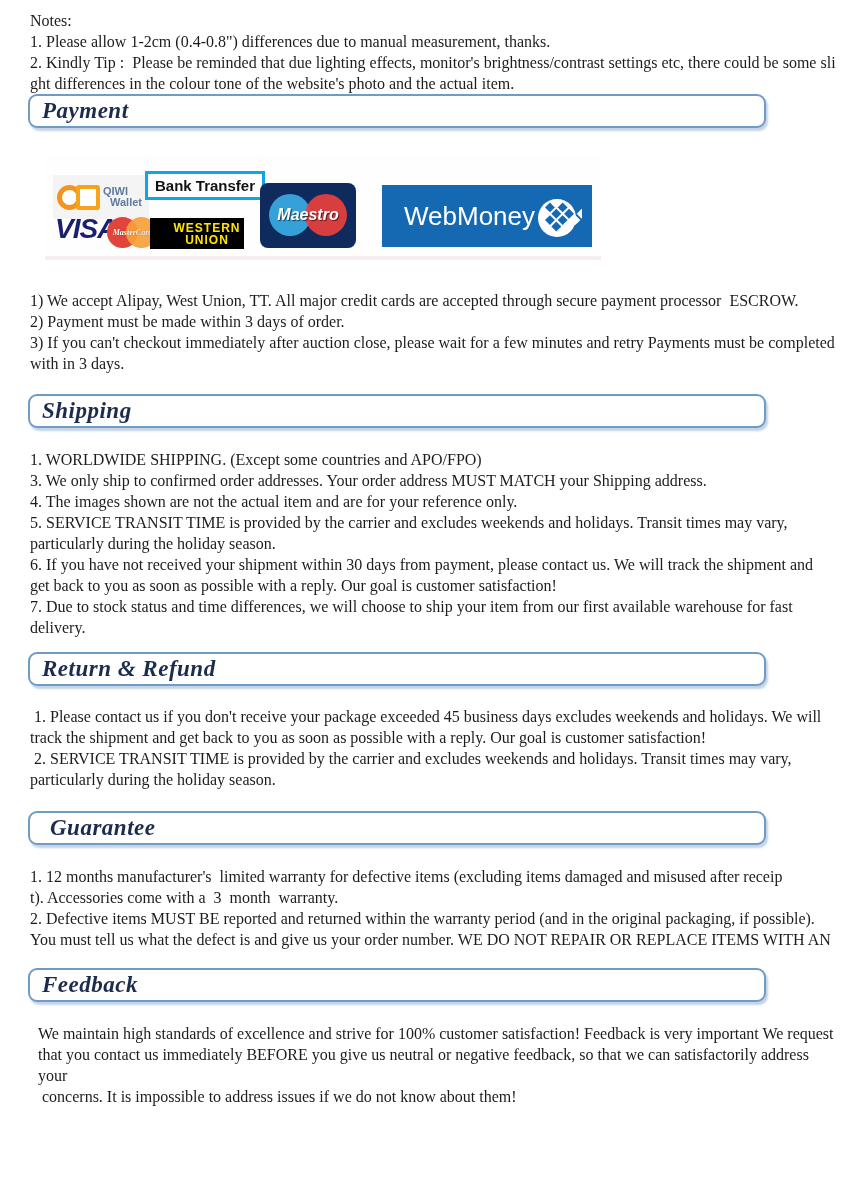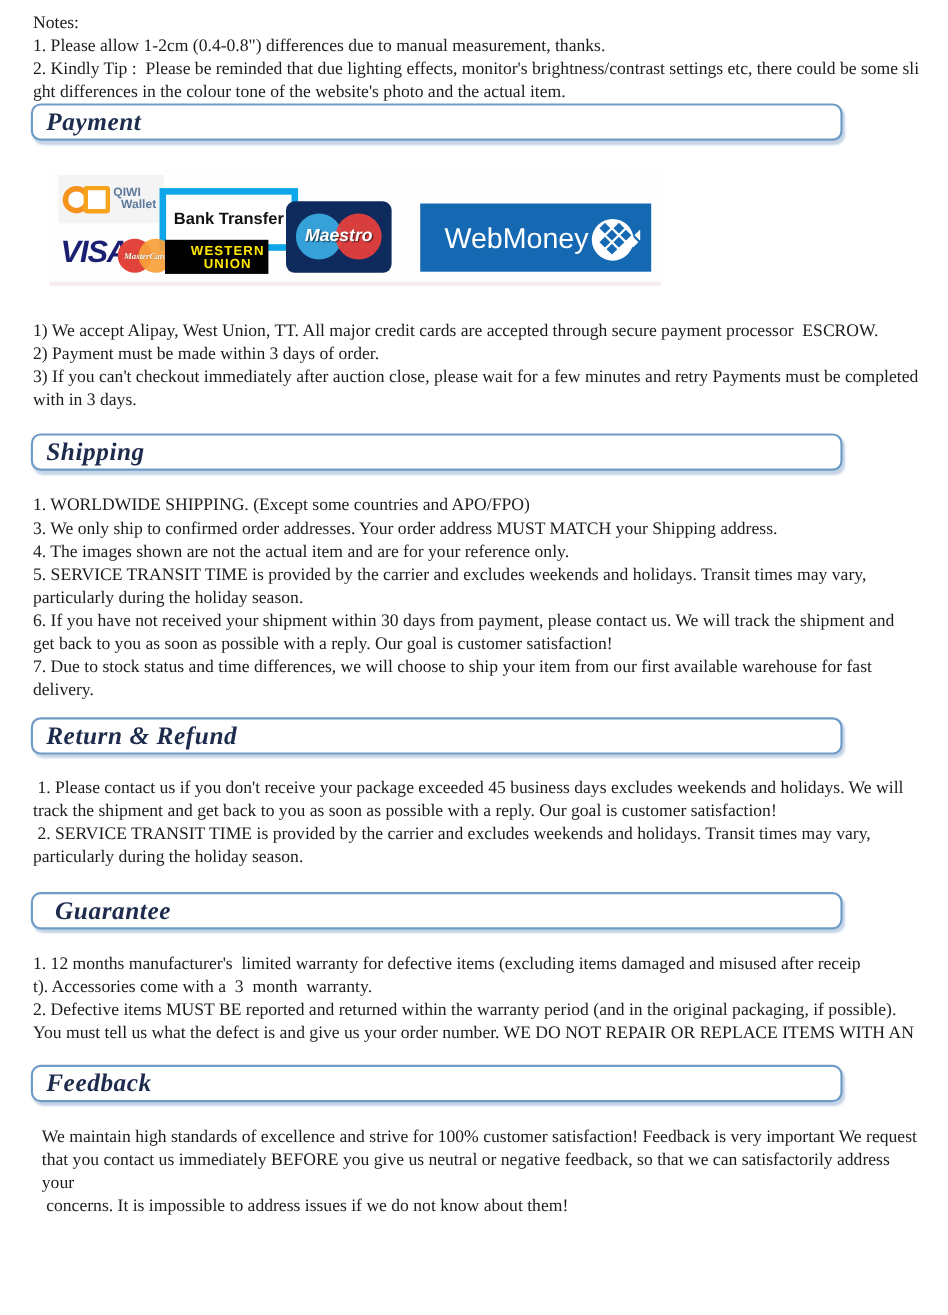--- a/index.html
+++ b/index.html
@@ -19,31 +19,31 @@
   .section-title{
     font-size:23px;font-weight:bold;font-style:italic;color:#1d2c4d;
     padding-left:12px;letter-spacing:.5px;
   }
 
   
   .payment-logos{
     position:relative;margin-left:45px;margin-top:27px;width:556px;height:105px;
     background:#fefefe;border-bottom:4px solid #f6eeee;box-sizing:border-box;
   }
-  .qiwi{position:absolute;left:8px;top:4px;width:96px;height:44px;background:#f4f4f4;
+  .qiwi{position:absolute;left:8px;top:20px;width:96px;height:44px;background:#f4f4f4;
         display:flex;align-items:center;}
   .qiwi-ring{width:15px;height:15px;border:5px solid #f6921e;border-radius:50%;
              margin-left:4px;background:#fff;}
   .qiwi-wallet-shape{width:16px;height:17px;border:4px solid #f6a31e;border-radius:3px;
              background:#fff;margin-left:-6px;}
   .qiwi-text{margin-left:3px;font-family:"Liberation Sans",sans-serif;
              font-size:11px;font-weight:bold;color:#5f7a9d;line-height:11px;}
   .qiwi-text .l2{padding-left:7px;}
-  .bank-transfer{position:absolute;left:100px;top:16px;border:6px solid #0ea5e9;
-        background:#fff;padding:14px 7px;font-family:"Liberation Sans",sans-serif;
+  .bank-transfer{position:absolute;left:100px;top:16px;border:3px solid #0ea5e9;
+        background:#fff;padding:3px 7px;font-family:"Liberation Sans",sans-serif;
         font-size:15px;font-weight:bold;color:#111;}
   .visa{position:absolute;left:10px;top:58px;font-family:"Liberation Sans",sans-serif;
         font-size:28px;font-weight:bold;font-style:italic;color:#1a1f71;letter-spacing:-1px;}
   .mastercard{position:absolute;left:62px;top:62px;width:50px;height:32px;}
   .mc-red{position:absolute;left:0;top:0;width:31px;height:31px;border-radius:50%;background:#e2433b;}
   .mc-orange{position:absolute;left:19px;top:0;width:31px;height:31px;border-radius:50%;background:#f8a13a;opacity:.92;}
   .mc-label{position:absolute;left:1px;top:11px;width:49px;text-align:center;color:#fff;
         font-style:italic;font-weight:bold;font-size:8px;font-family:"Liberation Serif",serif;
         text-shadow:0 0 1px #7a3a00;}
   .wunion{position:absolute;left:105px;top:63px;width:74px;height:31px;background:#000;

